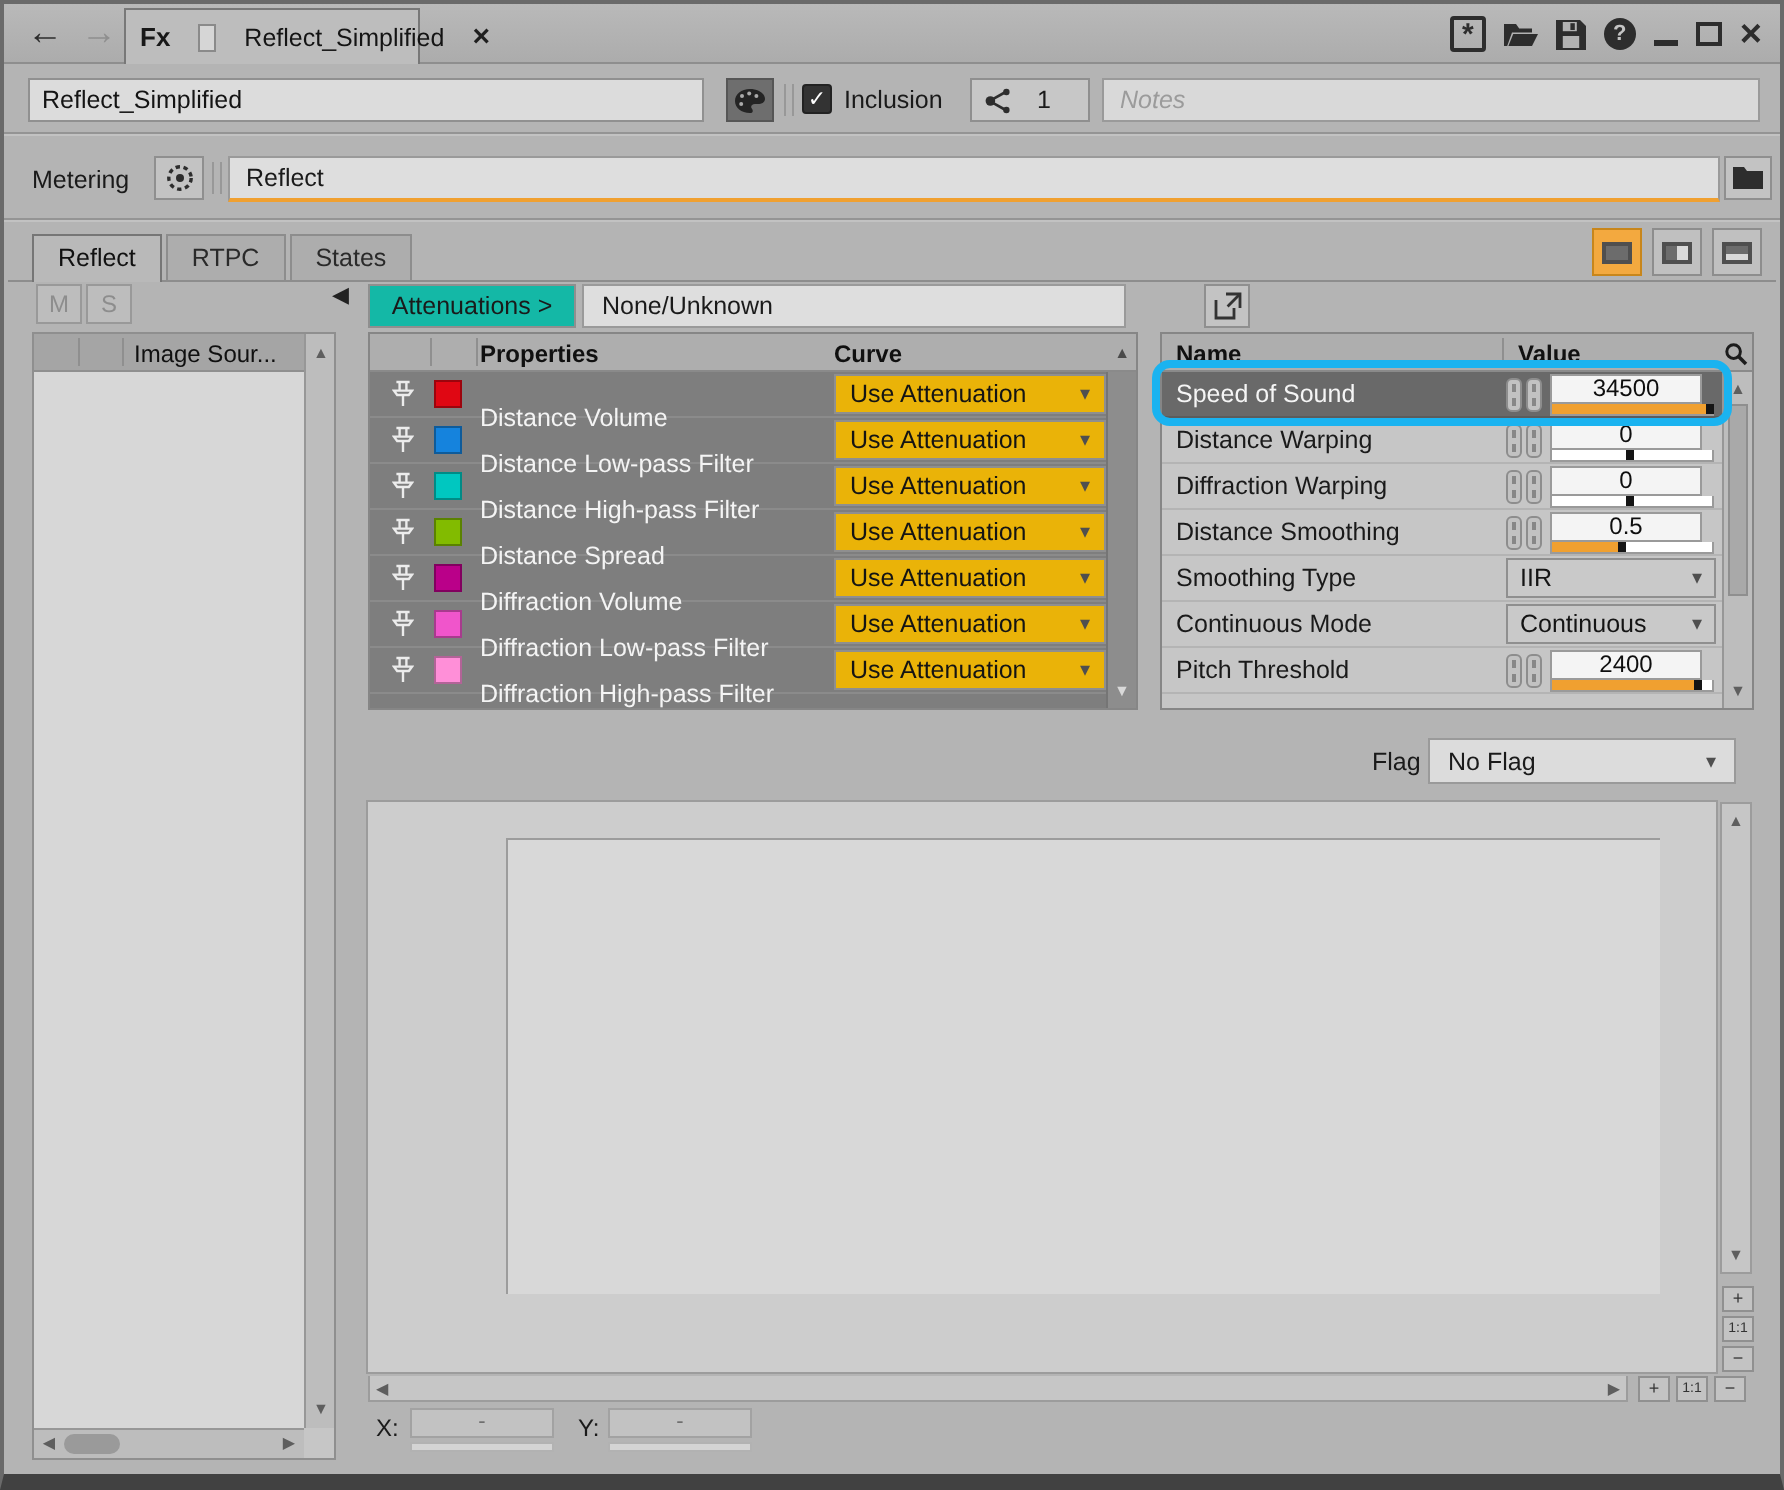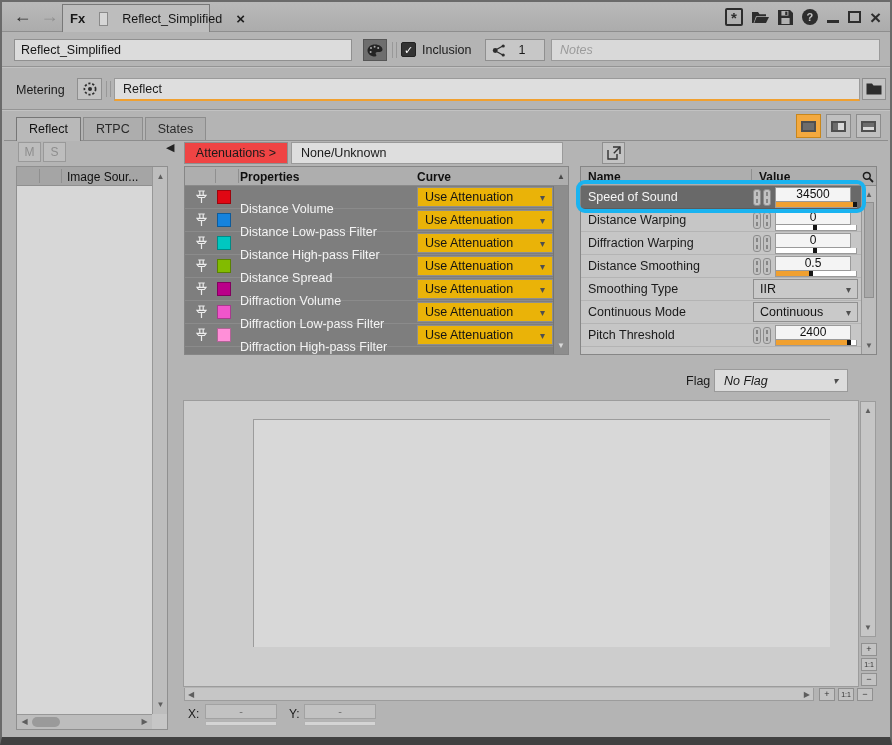--- a/index.html
+++ b/index.html
@@ -100,21 +100,21 @@
   .vscroll { background:#bdbdbd; border-left:1px solid #979797; }
   .hscroll { background:#bdbdbd; border-top:1px solid #979797; }
   .lp-vscroll { position:absolute; top:0; right:0; bottom:15px; width:15px; }
   .lp-hscroll { position:absolute; left:0; right:15px; bottom:0; height:15px; }
   .sarrow { position:absolute; font-size:8px; color:#5e5e5e; text-align:center; width:15px; line-height:15px; }
   .lp-thumb { position:absolute; left:15px; top:2px; width:28px; height:10px;
               background:#9a9a9a; border-radius:5px; }
 
   
   .att-btn { position:absolute; left:182px; top:140px; width:104px; height:22px;
-             background:#ef4444; border:1px solid #8f8f8f; text-align:center; line-height:20px; }
+             background:#14b8a6; border:1px solid #8f8f8f; text-align:center; line-height:20px; }
   .att-field { position:absolute; left:289px; top:140px; width:272px; height:22px;
                background:#dedede; border:1px solid #9a9a9a; padding:0 9px; line-height:20px; }
   .extlink-btn { position:absolute; left:600px; top:140px; width:23px; height:22px;
                  background:#c3c3c3; border:1px solid #8f8f8f; display:flex;
                  align-items:center; justify-content:center; }
 
   
   .dtable { position:absolute; top:164px; border:1px solid #868686; }
   .ptable { left:182px; width:385px; height:189px; background:#7e7e7e; }
   .stable { left:578px; width:297px; height:189px; background:#c6c6c6; }
@@ -157,22 +157,22 @@
             border:1px solid #9a9a9a; border-top:none; }
   .vfill { position:absolute; left:0; top:0; bottom:0; background:#F0A030; }
   .vdot { position:absolute; top:0; width:4px; height:5px; background:#151515; }
   .sdd { position:absolute; left:172px; top:1px; width:105px; height:20px; background:#c9c9c9;
          border:1px solid #8f8f8f; display:flex; align-items:center; padding:0 6px; color:#141414; }
   .sos-highlight { position:absolute; left:574px; top:178px; width:290px; height:33px;
                    border:4px solid #1AB3F0; border-radius:9px; pointer-events:none; z-index:6; }
 
   
   .flag-label { position:absolute; left:684px; top:372px; }
-  .flag-dd { position:absolute; left:712px; top:367px; width:134px; height:23px; background:#dcdcdc;
-             border:1px solid #9a9a9a; display:flex; align-items:center; padding:0 9px;font-style:italic; }
+  .flag-dd { position:absolute; left:712px; top:367px; width:154px; height:23px; background:#dcdcdc;
+             border:1px solid #9a9a9a; display:flex; align-items:center; padding:0 9px; }
 
   
   .graph-outer { position:absolute; left:181px; top:398px; width:676px; height:287px;
                  background:#cdcdcd; border:1px solid #9c9c9c; }
   .graph-inner { position:absolute; left:69px; top:18px; width:577px; height:228px;
                  background:#d8d8d8; border-left:1px solid #9c9c9c; border-top:1px solid #9c9c9c; }
   .graph-vscroll { position:absolute; left:858px; top:399px; width:16px; height:236px;
                    background:#c6c6c6; border:1px solid #9c9c9c; }
   .zbtn { position:absolute; width:16px; height:13px; background:#c3c3c3; border:1px solid #909090;
           font-size:9px; line-height:11px; text-align:center; color:#333; }

